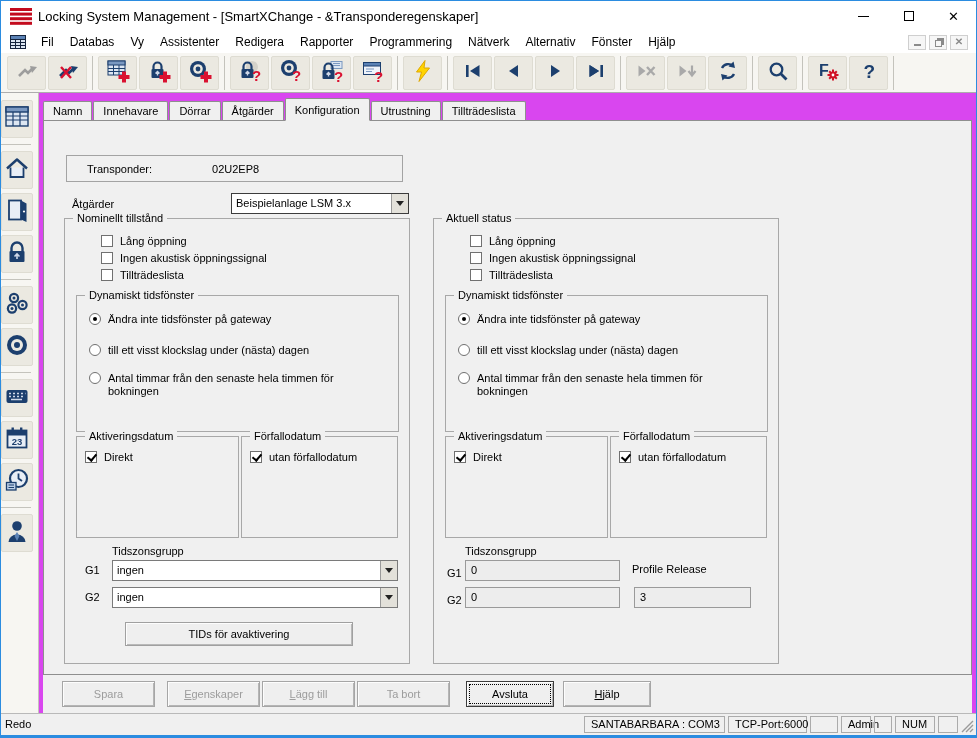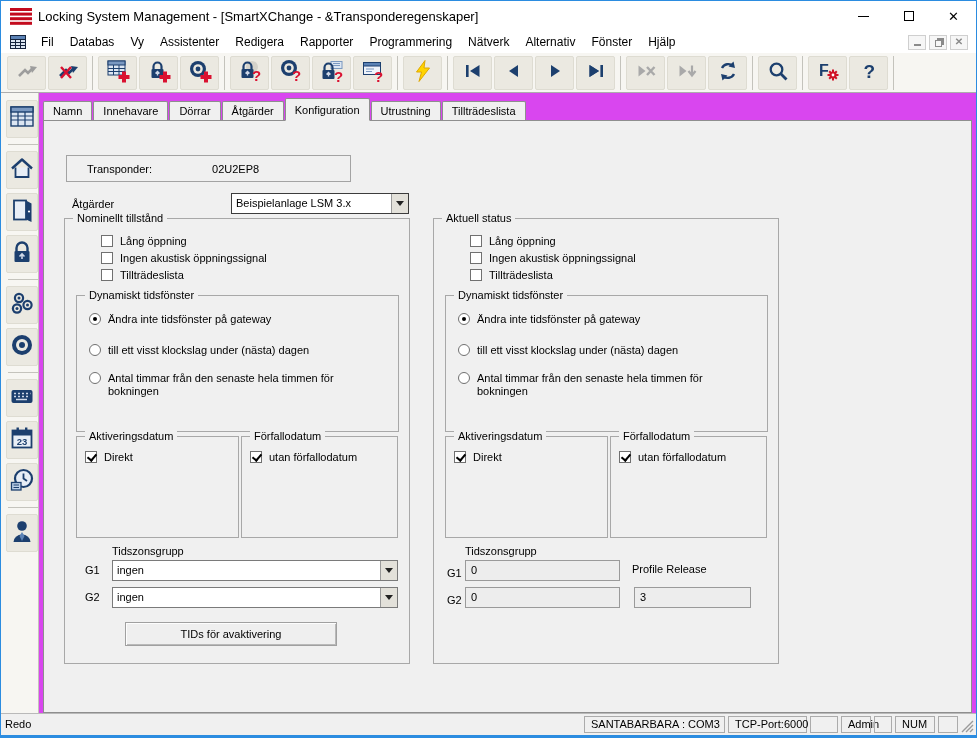--- a/index.html
+++ b/index.html
@@ -27,21 +27,21 @@
   .mdi-glyph-restore { width:7px; height:7px; border:1px solid #8a8a8a; box-shadow:2px -2px 0 -0px #8a8a8a; margin:2px 0 0 0; }
   .mdi-glyph-close { color:#8a8a8a; font-size:10px; font-weight:bold; line-height:1; }
 
   
   .toolbar { height:40px; background:#f7f6f2; border-bottom:1px solid #adadad; display:flex; align-items:center; padding-left:5px; flex:none; }
   .tool-btn { width:39px; height:34px; background:#ebe9e1; border:1px solid #dedcd2; border-radius:2px; margin:0 1px; display:flex; align-items:center; justify-content:center; }
   .tool-sep { width:1px; height:34px; background:#c4c3bc; margin:0 4px; flex:none; }
 
   
   .bodyrow { flex:1; display:flex; min-height:0; }
-  .sidebar { width:38px; background:#f7f6f2; border-right:1px solid #c4c3bc; display:flex; flex-direction:column; align-items:flex-end; padding-top:5px; flex:none; }
+  .sidebar { width:38px; background:#f7f6f2; border-right:1px solid #c4c3bc; display:flex; flex-direction:column; align-items:flex-start; padding-top:5px; flex:none; }
   .side-btn { width:32px; height:38px; background:#ebe9e1; border:1px solid #dedcd2; border-radius:2px; margin:2px 0; display:flex; align-items:center; justify-content:center; }
   .side-sep { width:30px; height:1px; background:#c4c3bc; margin:4px 0; }
 
   .main { flex:1; display:flex; flex-direction:column; padding:4px 4px 0 4px; background:#d946ef; min-width:0; }
 
   
   .tabs { display:flex; align-items:flex-end; height:23px; flex:none; position:relative; z-index:2; }
   .tab { font-size:11px; color:#000; background:#f0f0f0; border:1px solid #8e8e8e; border-bottom:none; border-radius:2px 2px 0 0; padding:3px 9px 3px; margin-right:1px; height:19px; white-space:nowrap; }
   .tab.active { height:23px; padding-top:5px; margin-bottom:-1px; border-bottom:1px solid #f0f0f0; z-index:3; position:relative; }
 
@@ -405,21 +405,21 @@
         <div class="tab">Innehavare</div>
         <div class="tab">Dörrar</div>
         <div class="tab">Åtgärder</div>
         <div class="tab active">Konfiguration</div>
         <div class="tab">Utrustning</div>
         <div class="tab">Tillträdeslista</div>
       </div>
 
       <div class="tabpanel">
 
-        <div class="info-box abs" style="left:22px; top:34px; width:285px;">
+        <div class="info-box abs" style="left:22px; top:34px; width:337px;">
           <span class="ilabel">Transponder:</span>
           <span style="margin-left:60px;">02U2EP8</span>
         </div>
 
         <span class="abs" style="left:28px; top:77px;">Åtgärder</span>
         <div class="combo focused" style="left:187px; top:72px; width:178px;">
           <span class="ctext">Beispielanlage LSM 3.x</span>
           <span class="cbtn">
               <span class="arrow-down"></span>
             </span>
@@ -481,21 +481,21 @@
               </span>
           </div>
           <span class="abs" style="left:20px; top:372px;">G2</span>
           <div class="combo" style="left:47px; top:368px; width:286px;">
             <span class="ctext">ingen</span>
             <span class="cbtn">
                 <span class="arrow-down"></span>
               </span>
           </div>
 
-          <div class="panel-btn" style="left:60px; top:403px; width:212px; height:24px;">TIDs för avaktivering</div>
+          <div class="panel-btn" style="left:60px; top:403px; width:228px; height:24px;">TIDs för avaktivering</div>
         </div>
 
         <div class="group" style="left:389px; top:97px; width:346px; height:446px;">
           <span class="legend">Aktuell status</span>
 
           <div class="row" style="left:36px; top:16px;">
             <span class="cbx"></span>
               <span>Lång öppning</span>
           </div>
           <div class="row" style="left:36px; top:33px;">
@@ -542,20 +542,28 @@
           <span class="abs" style="left:13px; top:348px;">G1</span>
           <div class="ro-field" style="left:31px; top:341px; width:155px;">0</div>
           <span class="abs" style="left:13px; top:375px;">G2</span>
           <div class="ro-field" style="left:31px; top:368px; width:155px;">0</div>
 
           <span class="abs" style="left:198px; top:344px;">Profile Release</span>
           <div class="ro-field" style="left:200px; top:368px; width:117px;">3</div>
         </div>
       </div>
 
+      <div class="button-row">
+        <button class="dlg-btn disabled gap">Spara</button>
+        <button class="dlg-btn disabled"><u>E</u>genskaper</button>
+        <button class="dlg-btn disabled"><u>L</u>ägg till</button>
+        <button class="dlg-btn disabled">Ta bort</button>
+        <button class="dlg-btn default">Avsluta</button>
+        <button class="dlg-btn help"><u>H</u>jälp</button>
+      </div>
     </div>
   </div>
 
   <div class="statusbar">
     <span class="status-ready">Redo</span>
     <span class="seg" style="width:141px;">SANTABARBARA : COM3</span>
     <span class="seg" style="width:79px;">TCP-Port:6000</span>
     <span class="seg blank" style="width:28px;"></span>
     <span class="seg" style="width:30px;">Admin</span>
     <span class="seg blank" style="width:18px;"></span>

